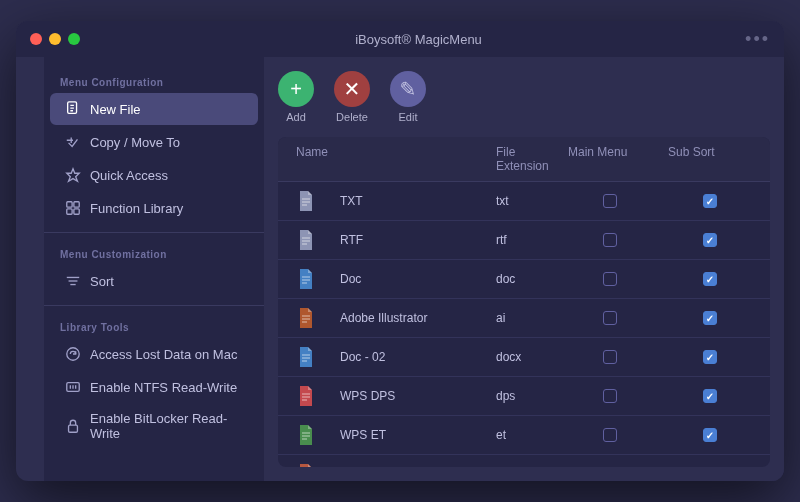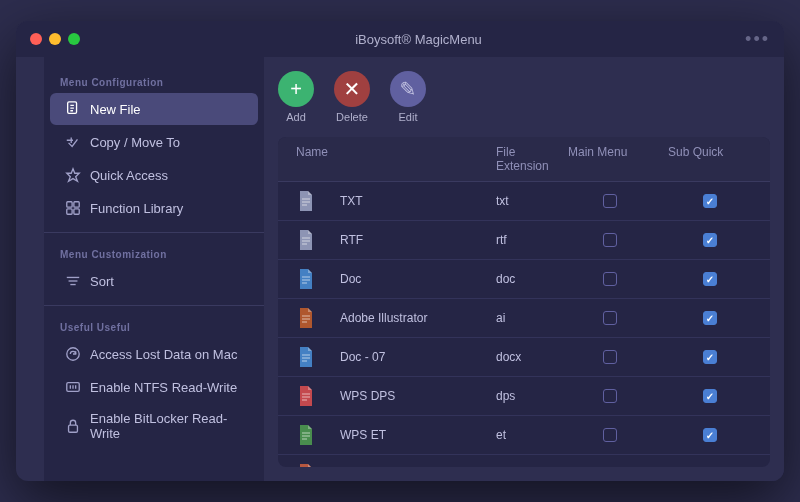--- a/index.html
+++ b/index.html
@@ -307,21 +307,21 @@
             <line x1="2" y1="5" x2="16" y2="5"></line>
             <line x1="4" y1="9" x2="14" y2="9"></line>
             <line x1="6" y1="13" x2="12" y2="13"></line>
           </svg>
         </div>
         <span>Sort</span>
       </div>
 
       <div class="sidebar-divider"></div>
 
-      <div class="sidebar-section-label">Useful Useful</div>
+      <div class="sidebar-section-label">Library Tools</div>
 
       <div class="sidebar-item">
         <div class="sidebar-icon">
           <svg viewBox="0 0 18 18" width="16" height="16" fill="none" stroke="currentColor" stroke-width="1.5">
             <circle cx="9" cy="9" r="7"></circle>
             <path d="M6,9 A3,3 0 0,1 12,9"></path>
             <polyline points="12,6 12,9 9,9"></polyline>
           </svg>
         </div>
         <span>Access Lost Data on Mac</span>
@@ -365,21 +365,21 @@
           <div class="toolbar-btn-circle btn-edit">✎</div>
           <span class="toolbar-btn-label">Edit</span>
         </div>
       </div>
 
       <div class="table-container">
         <div class="table-header">
           <div class="th">Name</div>
           <div class="th">File Extension</div>
           <div class="th td-center">Main Menu</div>
-          <div class="th td-center">Sub Quick</div>
+          <div class="th td-center">Sub Sort</div>
         </div>
         <div class="table-body" id="table-body">
         <div class="table-row">
               <div class="td">
                 <div class="file-icon">
                   <svg viewBox="0 0 18 22" width="18" height="22">
     <path d="M3,1 L11,1 L15,5 L15,21 L3,21 Z" fill="#a0a8c8" opacity="0.85" rx="1"></path>
     <path d="M11,1 L11,5 L15,5 Z" fill="rgba(255,255,255,0.3)"></path>
     <line x1="5" y1="9" x2="13" y2="9" stroke="rgba(255,255,255,0.5)" stroke-width="1.2"></line>
     <line x1="5" y1="12" x2="13" y2="12" stroke="rgba(255,255,255,0.5)" stroke-width="1.2"></line>
@@ -463,21 +463,21 @@
               <div class="td">
                 <div class="file-icon">
                   <svg viewBox="0 0 18 22" width="18" height="22">
     <path d="M3,1 L11,1 L15,5 L15,21 L3,21 Z" fill="#4a90d9" opacity="0.85" rx="1"></path>
     <path d="M11,1 L11,5 L15,5 Z" fill="rgba(255,255,255,0.3)"></path>
     <line x1="5" y1="9" x2="13" y2="9" stroke="rgba(255,255,255,0.5)" stroke-width="1.2"></line>
     <line x1="5" y1="12" x2="13" y2="12" stroke="rgba(255,255,255,0.5)" stroke-width="1.2"></line>
     <line x1="5" y1="15" x2="10" y2="15" stroke="rgba(255,255,255,0.5)" stroke-width="1.2"></line>
   </svg>
                 </div>
-                <span>Doc - 07</span>
+                <span>Doc - 02</span>
               </div>
               <div class="td">docx</div>
               <div class="td td-center">
                 <div class="checkbox"></div>
               </div>
               <div class="td td-center">
                 <div class="checkbox checked"></div>
               </div>
             </div>
             <div class="table-row">

